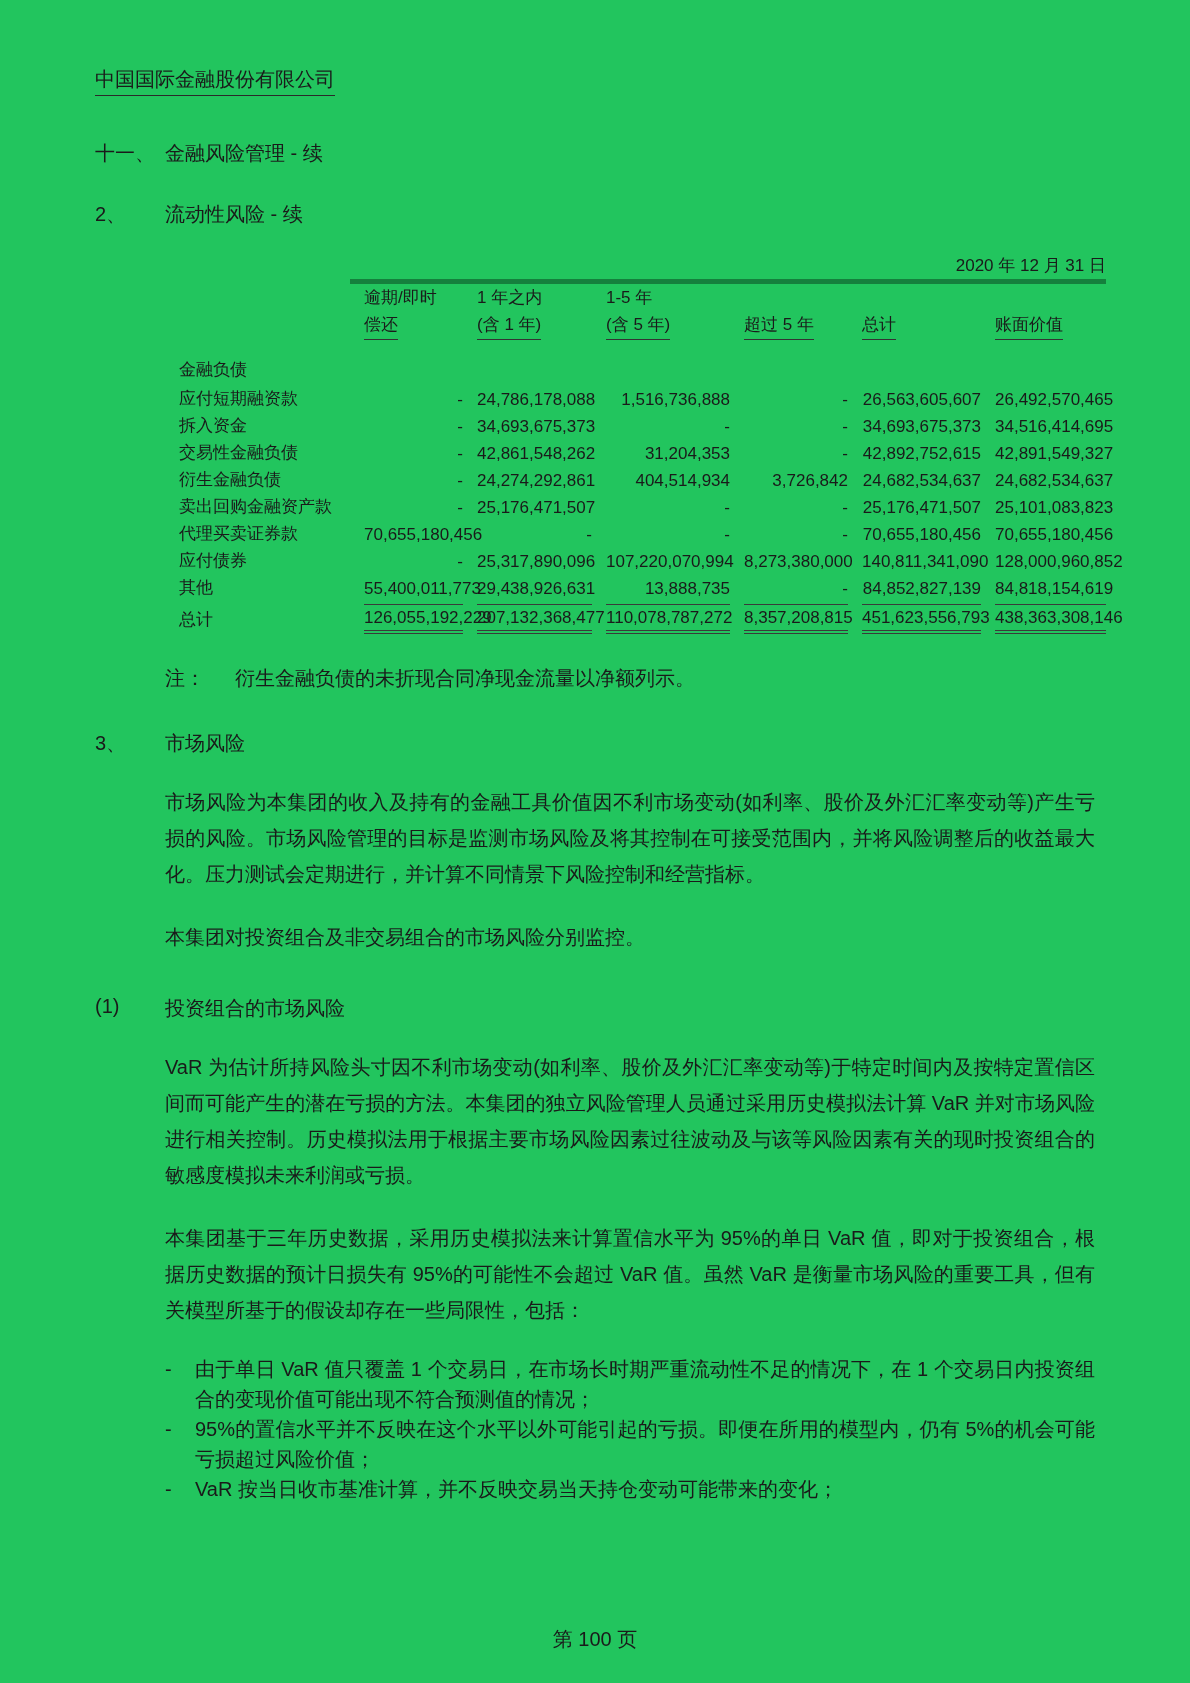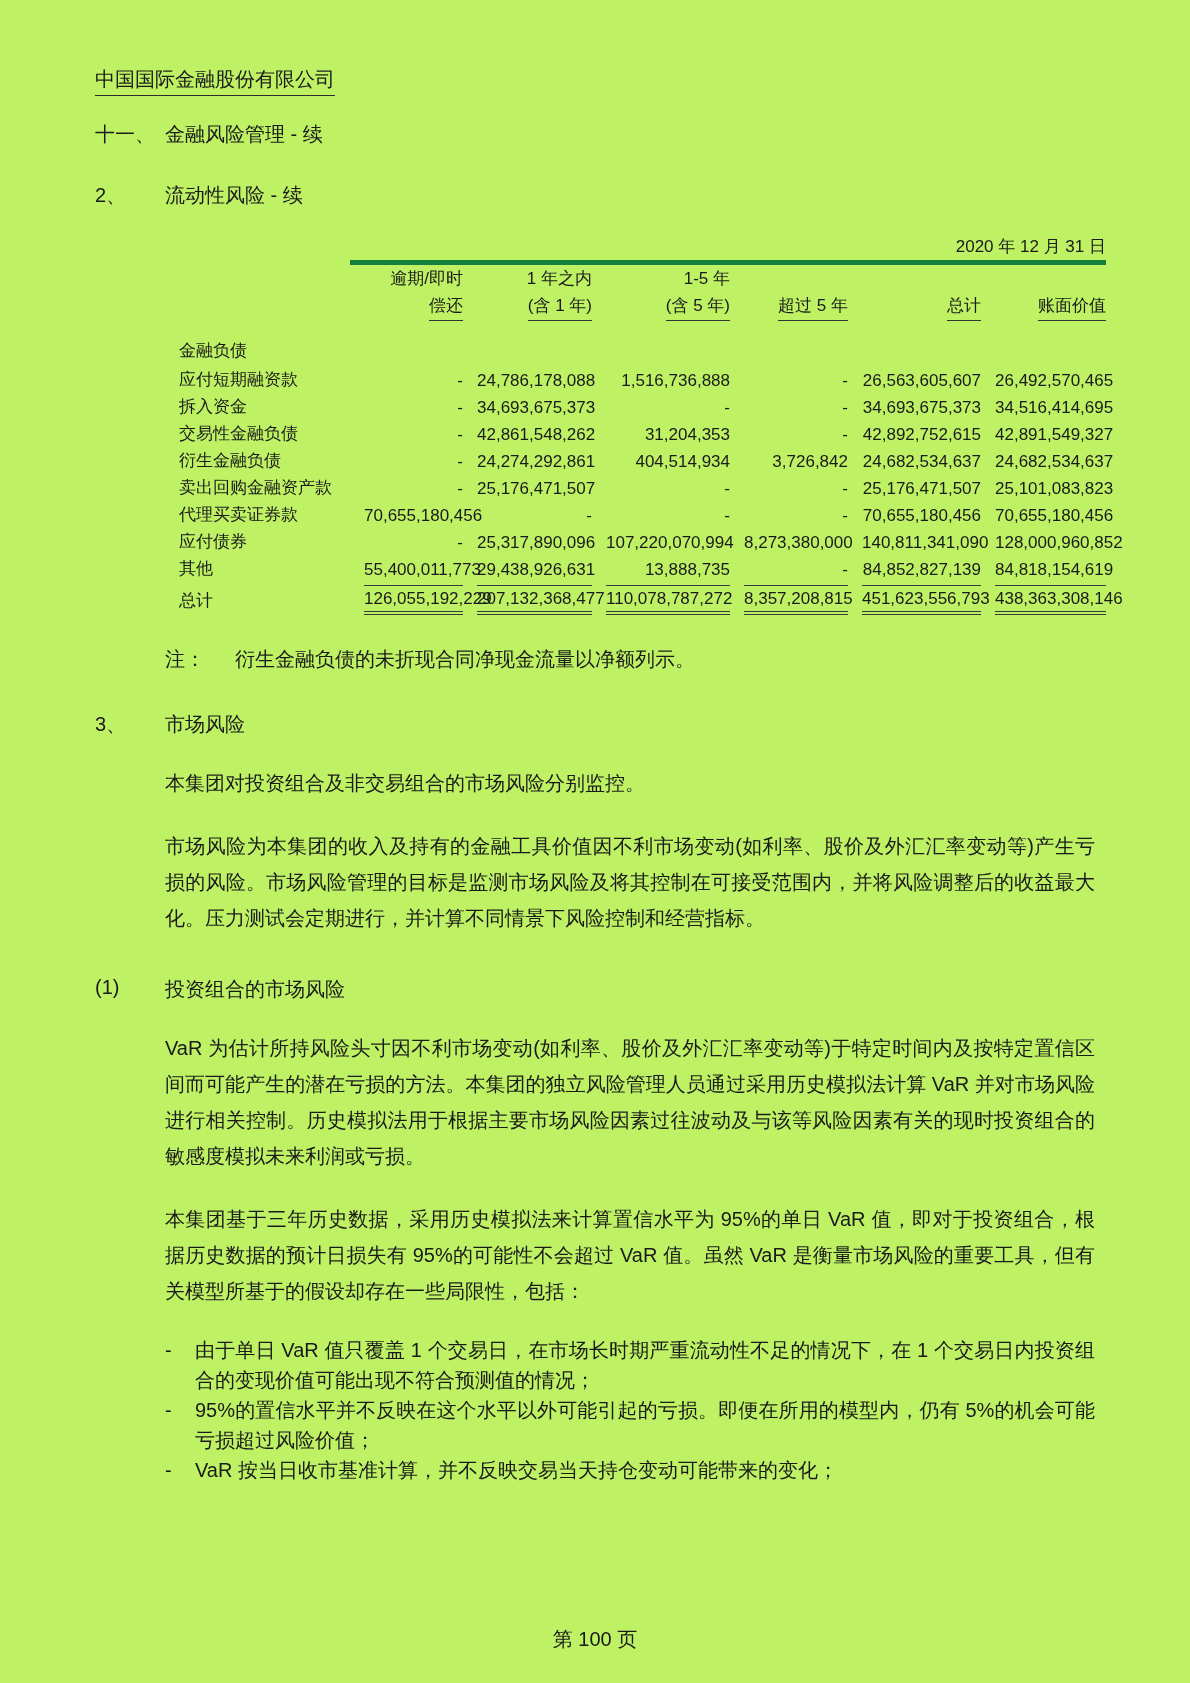--- a/index.html
+++ b/index.html
@@ -1,37 +1,37 @@
 <!DOCTYPE html>
 <html lang="zh"><head>
 <meta charset="utf-8">
 <style>
   html,body{margin:0;padding:0;background:#888;}
   .page{
     position:relative;
     width:1190px;height:1683px;
     margin:0 auto;
-    background:#bef264;
+    background:#22c55e;
     color:#1a1a1a;
     font-family:"Liberation Sans","DejaVu Sans",sans-serif;
     font-size:20px;
     box-sizing:border-box;
     padding-top:66px;
     overflow:hidden;
   }
   .company{
     margin-left:95px;
     display:inline-block;
     border-bottom:1px solid #2a2a2a;
     padding-bottom:2px;
     font-size:20px;
   }
   .h-row{margin-left:95px;display:flex;}
   .h-row .h-num{flex:0 0 70px;}
-  .h1-row{margin-top:25px;}
+  .h1-row{margin-top:44px;}
   .h2-row{margin-top:34px;}
   .h3-row{margin-top:38px;}
   .hsub-row{margin-top:40px;}
 
   
   table.fin{
     border-collapse:collapse;
     table-layout:fixed;
     margin:24px 0 0 165px;
     width:941px;
@@ -39,21 +39,21 @@
   }
   table.fin td{
     padding:2px 0 2px 14px;
     white-space:nowrap;
     vertical-align:bottom;
     overflow:visible;
   }
   td.lbl{text-align:left;padding-left:0;}
   td.lbl.indent{padding-left:14px;}
   td.num{text-align:right;}
-  td.chead{text-align:right;padding-left:14px;}
+  td.chead{text-align:left;padding-left:14px;}
   td.date-cell{
     text-align:right;
     border-bottom:5px solid #15803d;
     padding-bottom:5px;
   }
   tr.hdr2 td{padding-bottom:8px;}
   .hu{
     display:inline-block;
     border-bottom:1px solid #333;
     padding-bottom:3px;
@@ -250,22 +250,22 @@
   <div class="note-row">
     <span class="note-label">注：</span>
     <span>衍生金融负债的未折现合同净现金流量以净额列示。</span>
   </div>
 
   <div class="h-row h3-row">
     <span class="h-num">3、</span>
     <span>市场风险</span>
   </div>
 
+  <p class="body">市场风险为本集团的收入及持有的金融工具价值因不利市场变动(如利率、股价及外汇汇率变动等)产生亏损的风险。市场风险管理的目标是监测市场风险及将其控制在可接受范围内，并将风险调整后的收益最大化。压力测试会定期进行，并计算不同情景下风险控制和经营指标。</p>
   <p class="body">本集团对投资组合及非交易组合的市场风险分别监控。</p>
-  <p class="body">市场风险为本集团的收入及持有的金融工具价值因不利市场变动(如利率、股价及外汇汇率变动等)产生亏损的风险。市场风险管理的目标是监测市场风险及将其控制在可接受范围内，并将风险调整后的收益最大化。压力测试会定期进行，并计算不同情景下风险控制和经营指标。</p>
 
   <div class="h-row hsub-row">
     <span class="h-num">(1)</span>
     <span>投资组合的市场风险</span>
   </div>
 
   <p class="body">VaR 为估计所持风险头寸因不利市场变动(如利率、股价及外汇汇率变动等)于特定时间内及按特定置信区间而可能产生的潜在亏损的方法。本集团的独立风险管理人员通过采用历史模拟法计算 VaR 并对市场风险进行相关控制。历史模拟法用于根据主要市场风险因素过往波动及与该等风险因素有关的现时投资组合的敏感度模拟未来利润或亏损。</p>
   <p class="body">本集团基于三年历史数据，采用历史模拟法来计算置信水平为 95%的单日 VaR 值，即对于投资组合，根据历史数据的预计日损失有 95%的可能性不会超过 VaR 值。虽然 VaR 是衡量市场风险的重要工具，但有关模型所基于的假设却存在一些局限性，包括：</p>
 
   <div class="bullets">

